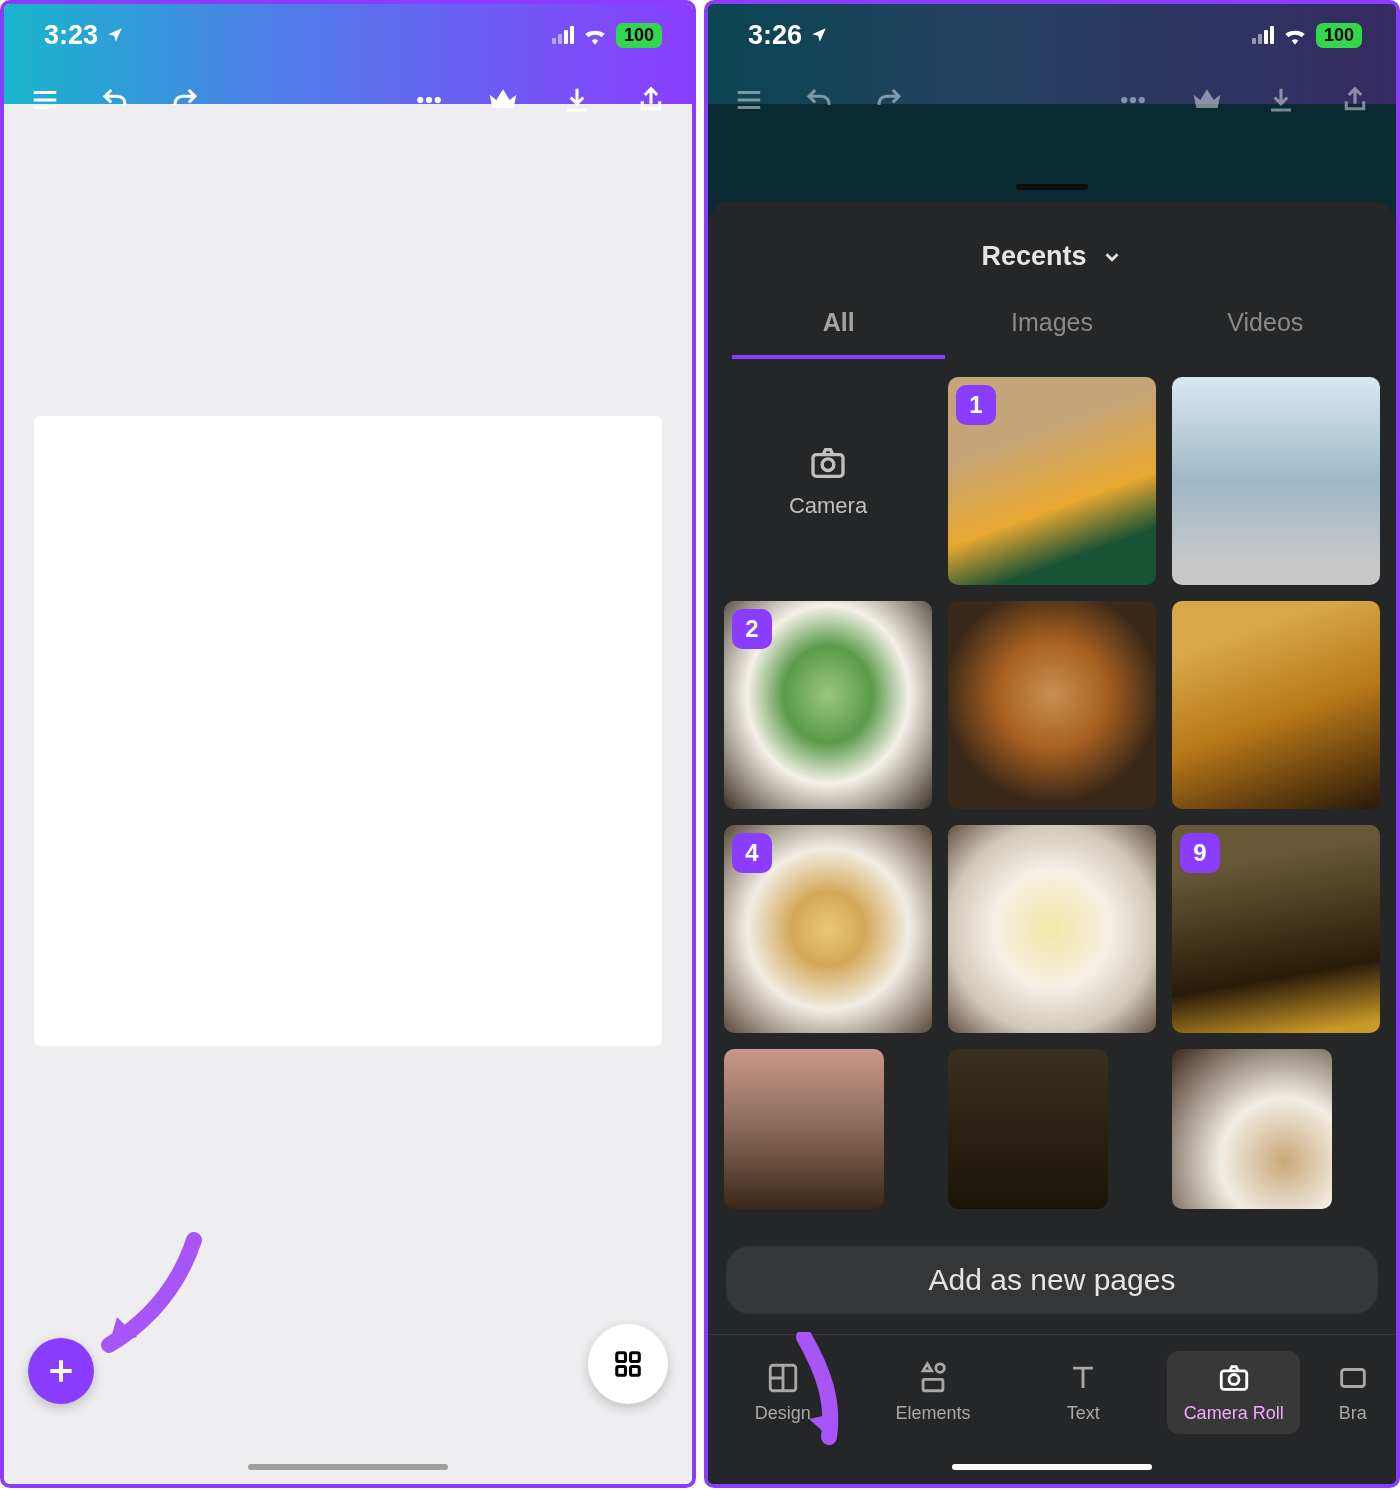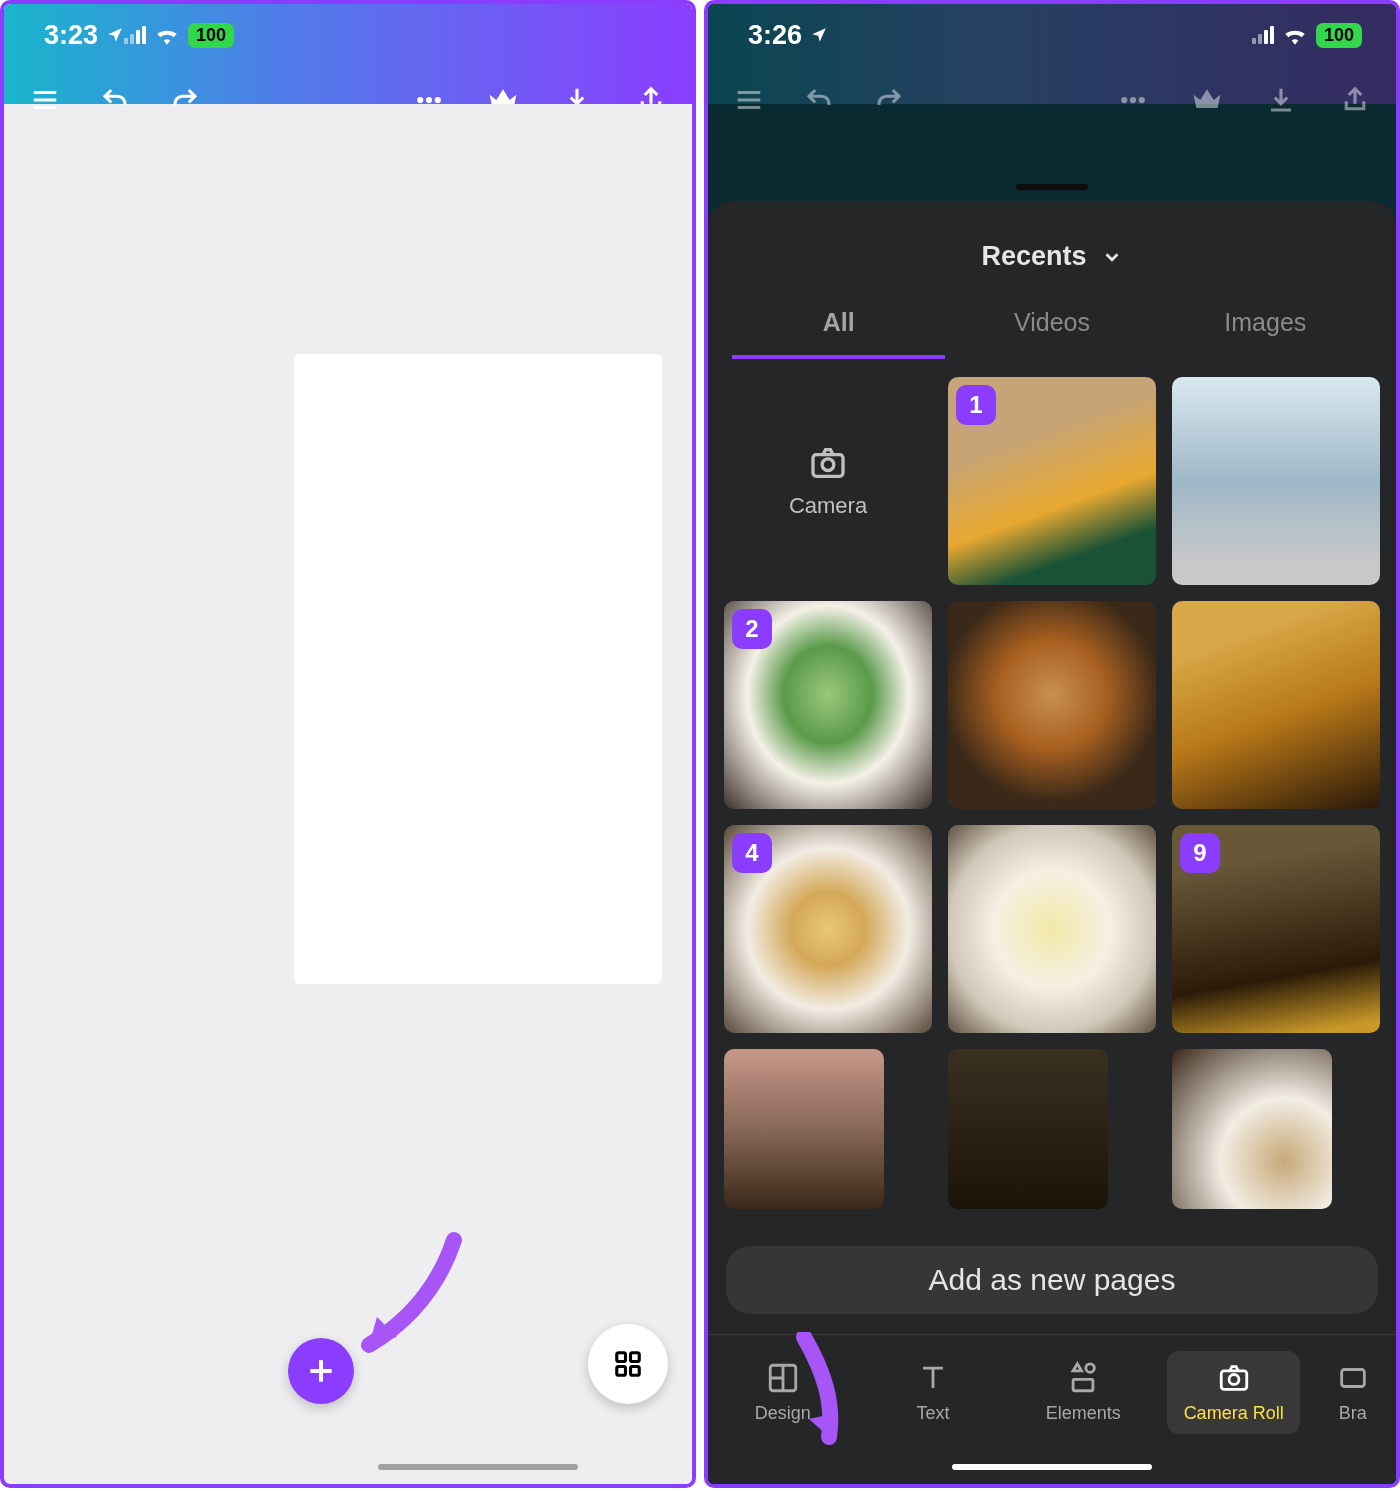--- a/index.html
+++ b/index.html
@@ -12,21 +12,21 @@
     display: flex;
   }
   .phone {
     width: 696px;
     height: 1488px;
     border: 4px solid #8b3dff;
     border-radius: 10px;
     position: relative;
     overflow: hidden;
     display: flex;
-    flex-direction: row;
+    flex-direction: column;
   }
   .phone.left { background: #eeeef0; }
   .phone.right { background: #0a2a32; }
   .gap { width: 8px; height: 100%; background: #fff; }
 
   
   .status-bar {
     height: 62px;
     display: flex;
     justify-content: space-between;
@@ -152,21 +152,21 @@
 
   .bottomnav {
     height:150px; background:#252627; border-top:1px solid #3a3a3a;
     display:flex; align-items:flex-start; padding:16px 8px 0; gap:17px;
     position:relative;
   }
   .bn-item {
     flex:1; display:flex; flex-direction:column; align-items:center; gap:8px;
     color:#a8a8a8; font-size:18px; padding:10px 4px; border-radius:12px;
   }
-  .bn-item.active { background:#383838; color:#fde047; }
+  .bn-item.active { background:#383838; color:#f0abfc; }
   .bn-item.cut { flex:0.5; }
   .home-ind {
     position:absolute; bottom:14px; left:50%; transform:translateX(-50%);
     width:200px; height:6px; background:#fff; border-radius:3px;
   }
   .left .home-ind-left {
     position:absolute; bottom:14px; left:50%; transform:translateX(-50%);
     width:200px; height:6px; background:#a0a0a0; border-radius:3px;
   }
 
@@ -351,22 +351,22 @@
 
   <div class="sheet" style="top:197px">
     <div class="sheet-header">
       <span>Recents</span>
       <svg viewBox="0 0 24 24" width="22" height="22" stroke="#e5e5e5" stroke-width="3" fill="none">
           <path d="M6 9l6 6 6-6"></path>
         </svg>
     </div>
     <div class="tabs">
       <div class="tab active">All</div>
+      <div class="tab">Images</div>
       <div class="tab">Videos</div>
-      <div class="tab">Images</div>
     </div>
     <div class="gallery">
       <div class="gtile camera-tile">
         <svg viewBox="0 0 24 24" width="40" height="40" stroke="#c0c0c0" stroke-width="2" fill="none">
             <rect x="3" y="7" width="18" height="13" rx="2"></rect>
             <circle cx="12" cy="13" r="3.5"></circle>
             <path d="M9 7l1.5-3h3L15 7"></path>
           </svg>
         <span>Camera</span>
       </div>
@@ -396,31 +396,31 @@
     <div class="bottomnav">
       <div class="bn-item">
         <svg viewBox="0 0 24 24" width="34" height="34" stroke="#a8a8a8" stroke-width="2" fill="none">
             <rect x="3" y="3" width="18" height="18" rx="2"></rect>
             <path d="M12 3v18M3 12h9"></path>
           </svg>
         <span>Design</span>
       </div>
       <div class="bn-item">
         <svg viewBox="0 0 24 24" width="34" height="34" stroke="#a8a8a8" stroke-width="2" fill="none">
-            <path d="M5 5h14M12 5v14"></path>
-          </svg>
-        <span>Text</span>
-      </div>
-      <div class="bn-item">
-        <svg viewBox="0 0 24 24" width="34" height="34" stroke="#a8a8a8" stroke-width="2" fill="none">
             <path d="M8 2l3 5H5l3-5z"></path>
             <circle cx="17" cy="5" r="3"></circle>
             <rect x="5" y="13" width="14" height="8" rx="1"></rect>
           </svg>
         <span>Elements</span>
+      </div>
+      <div class="bn-item">
+        <svg viewBox="0 0 24 24" width="34" height="34" stroke="#a8a8a8" stroke-width="2" fill="none">
+            <path d="M5 5h14M12 5v14"></path>
+          </svg>
+        <span>Text</span>
       </div>
       <div class="bn-item active">
         <svg viewBox="0 0 24 24" width="34" height="34" stroke="#fff" stroke-width="2" fill="none">
             <rect x="3" y="7" width="18" height="13" rx="2"></rect>
             <circle cx="12" cy="13" r="3.5"></circle>
             <path d="M9 7l1.5-3h3L15 7"></path>
           </svg>
         <span>Camera Roll</span>
       </div>
       <div class="bn-item cut">

